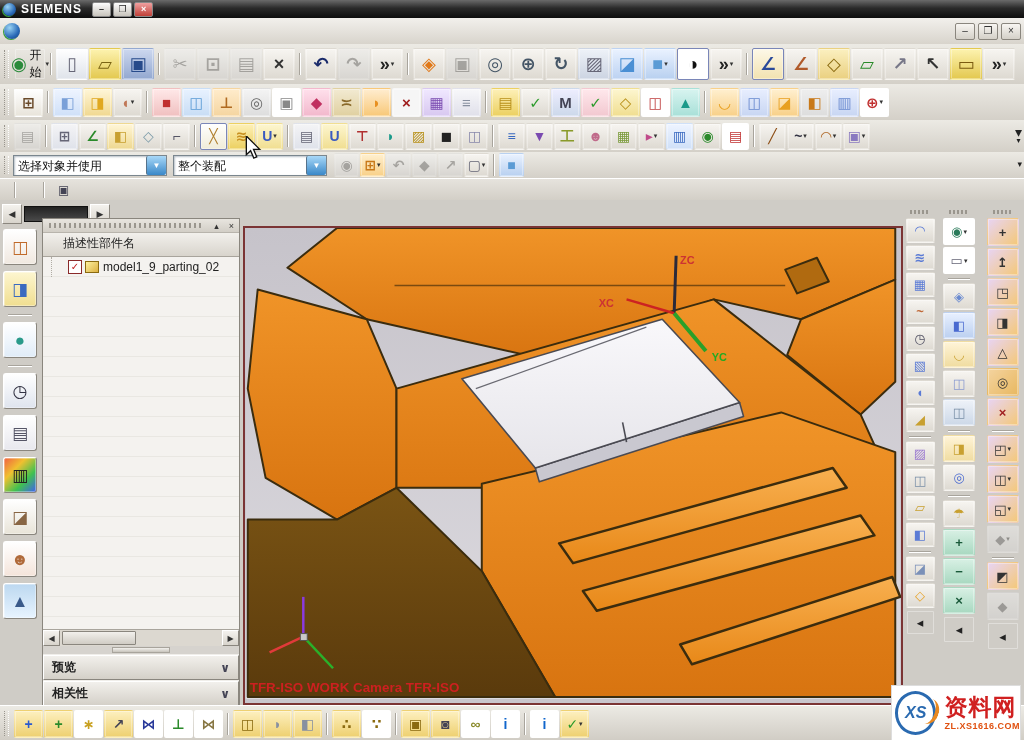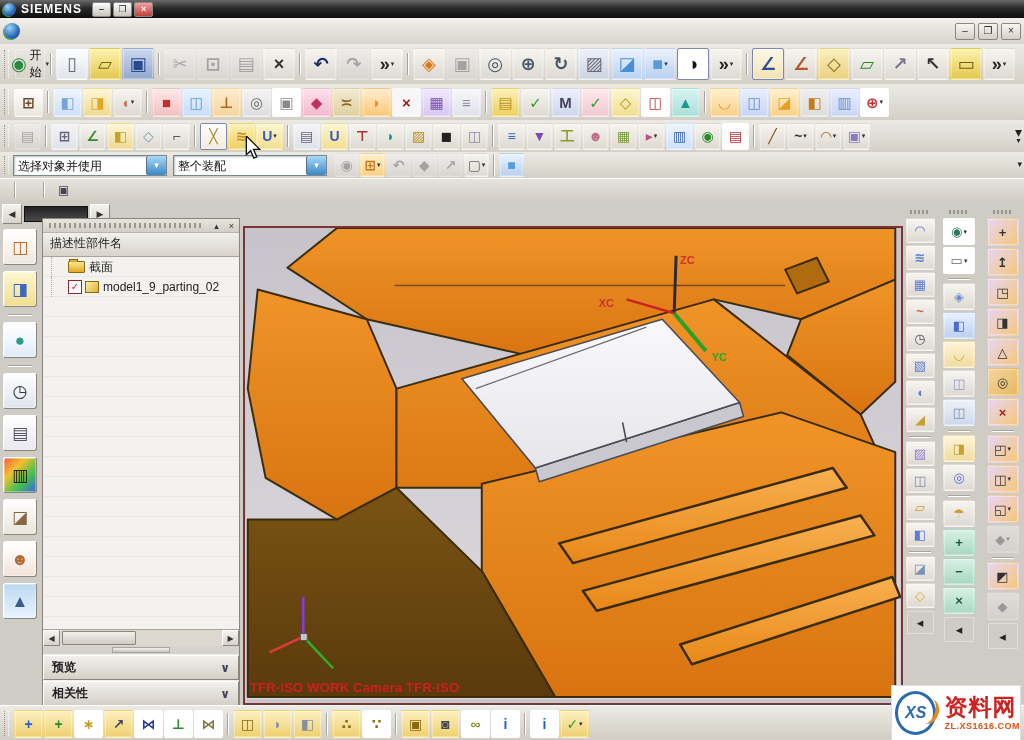--- a/index.html
+++ b/index.html
@@ -84,21 +84,21 @@
 
   
   #leftpanel{left:42px;top:18px;width:196px;height:487px;background:#f0eeea;
     border:1px solid #8a867e;display:flex;flex-direction:column;}
   #phead{height:13px;background:linear-gradient(#e8e5df,#d2cec6);display:flex;align-items:center;
     border-bottom:1px solid #b8b4ac;}
   #phead .dots{flex:1;height:5px;margin:0 6px;
     background:repeating-linear-gradient(90deg,#9a968e 0 2px,transparent 2px 5px);}
   #phead .pbtn{font-size:9px;color:#333;padding:0 5px;line-height:10px;}
   #colhead{height:19px;background:linear-gradient(#f2f0ec,#d8d4cc);border-bottom:1px solid #a8a49c;
-    font-size:12px;color:#222;padding:2px 7px;}
+    font-size:12px;color:#222;padding:2px 20px;}
   #treebody{flex:1;background:#f4f2ef;overflow:hidden;
     background-image:repeating-linear-gradient(#f4f2ef 0 19px,#e9e7e2 19px 20px);}
   .trow{display:flex;align-items:center;height:20px;font-size:12px;color:#222;white-space:nowrap;}
   .tind{width:14px;height:100%;border-left:1px dotted #b0aca4;margin-left:8px;}
   .folder{width:15px;height:10px;margin:0 4px 0 2px;position:relative;border-radius:1px;
     background:linear-gradient(#fde88a,#e2a828);border:1px solid #8a6a10;}
   .folder::before{content:"";position:absolute;left:0;top:-3px;width:7px;height:2px;
     background:#e2a828;border:1px solid #8a6a10;border-bottom:none;}
   .cbx{width:12px;height:12px;background:#fff;border:1px solid #8a2a2a;margin:0 3px 0 2px;
     font-size:10px;line-height:11px;text-align:center;color:#c02020;font-weight:bold;}
@@ -568,25 +568,20 @@
   </div>
 
   <div id="leftpanel" class="abs">
     <div id="phead">
       <span class="dots"></span>
       <span class="pbtn">▴</span>
       <span class="pbtn">×</span>
     </div>
     <div id="colhead">描述性部件名</div>
     <div id="treebody">
-      <div class="trow">
-        <span class="tind"></span>
-        <span class="folder"></span>
-        <span>截面</span>
-      </div>
       <div class="trow">
         <span class="tind"></span>
         <span class="cbx">✓</span>
         <span class="cube"></span>
         <span>model1_9_parting_02</span>
       </div>
     </div>
     <div id="hscroll">
       <span class="scbtn raised">◀</span>
       <span id="hthumb"></span>

